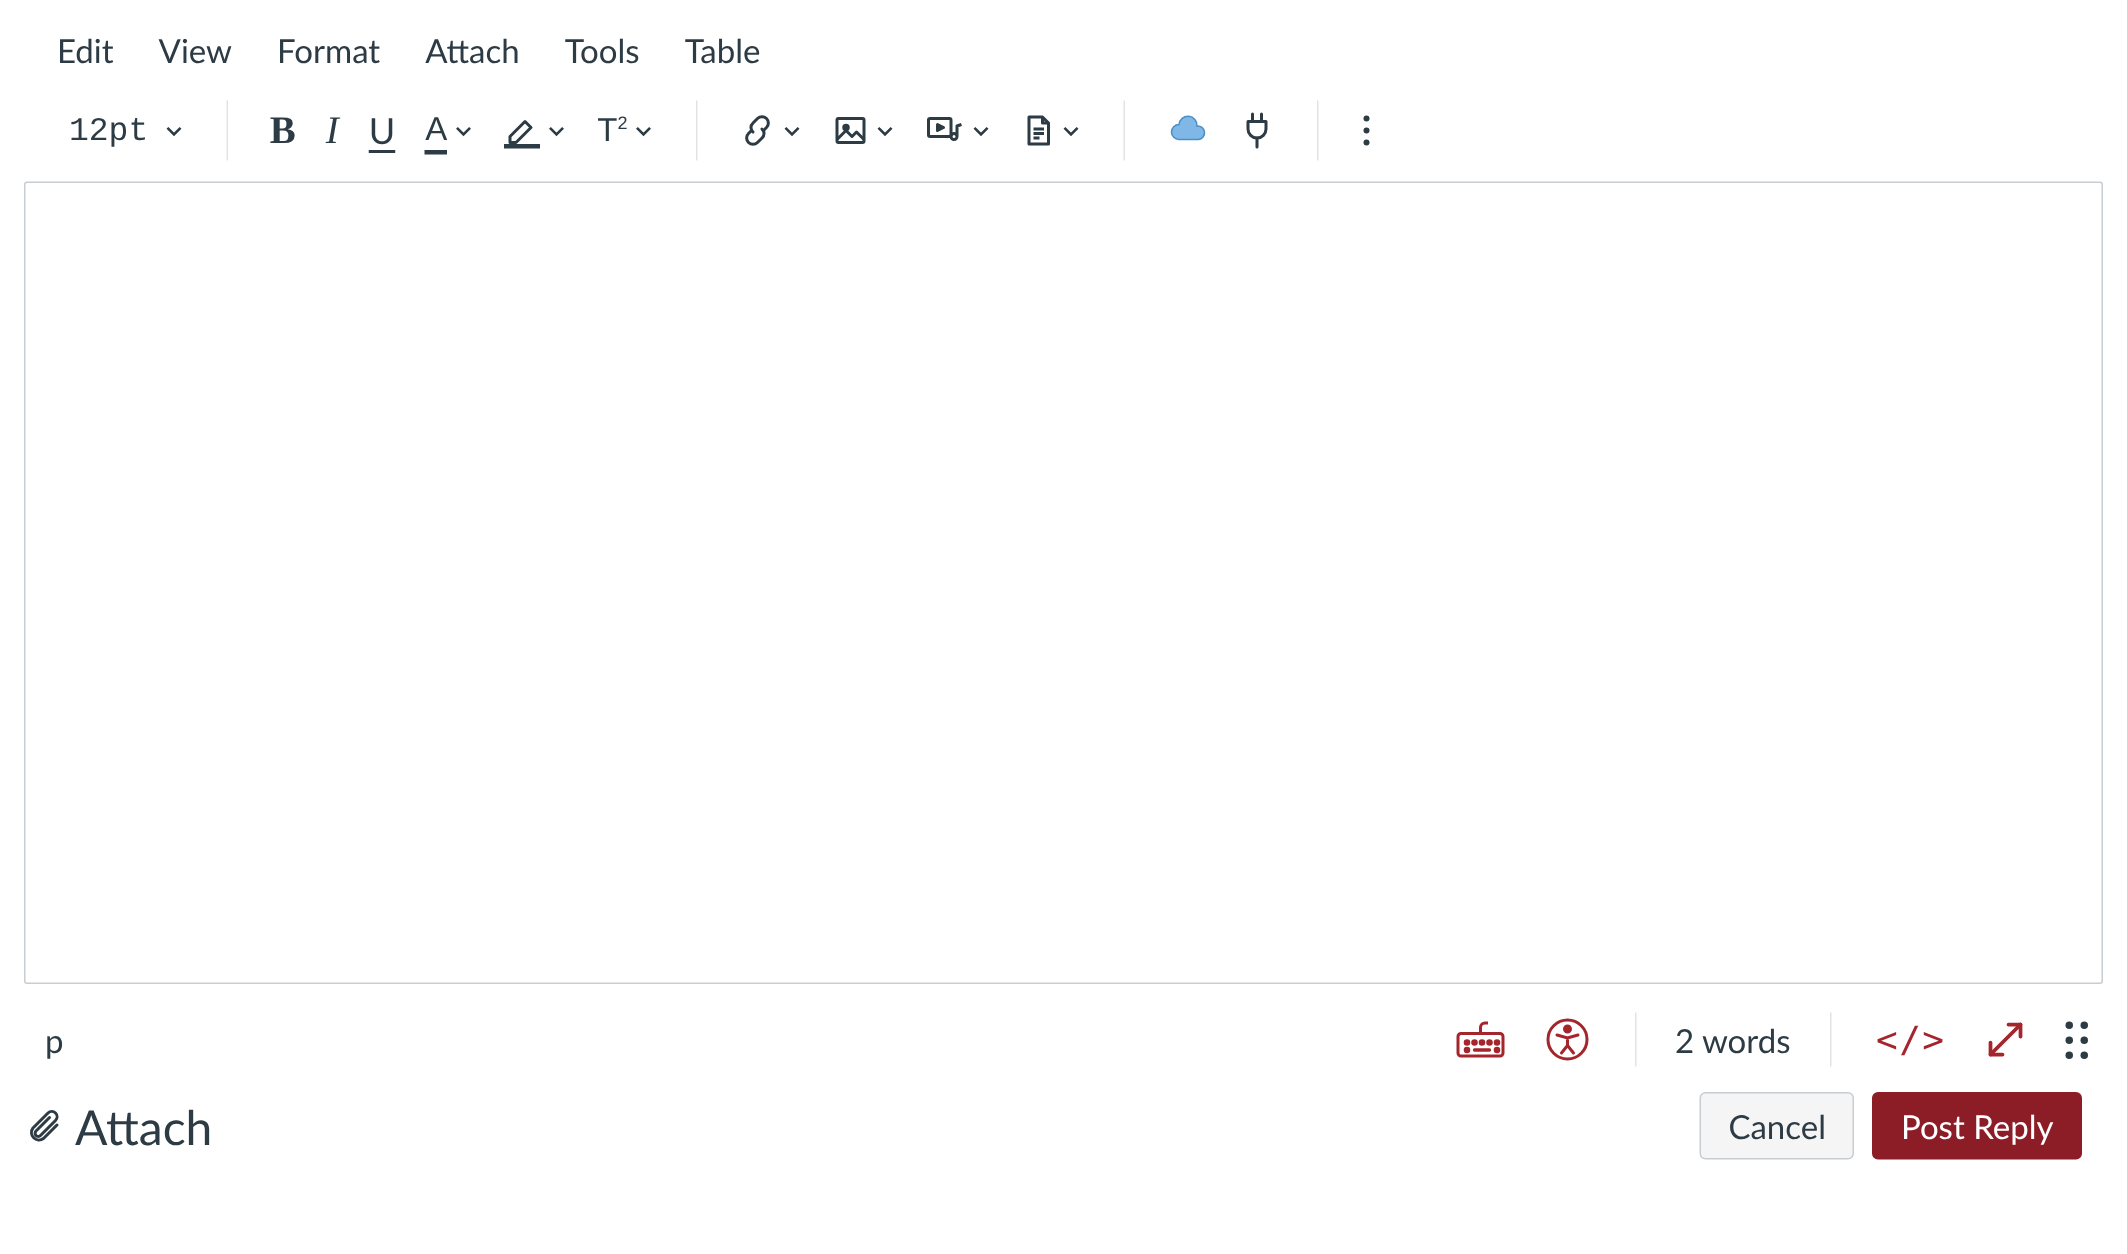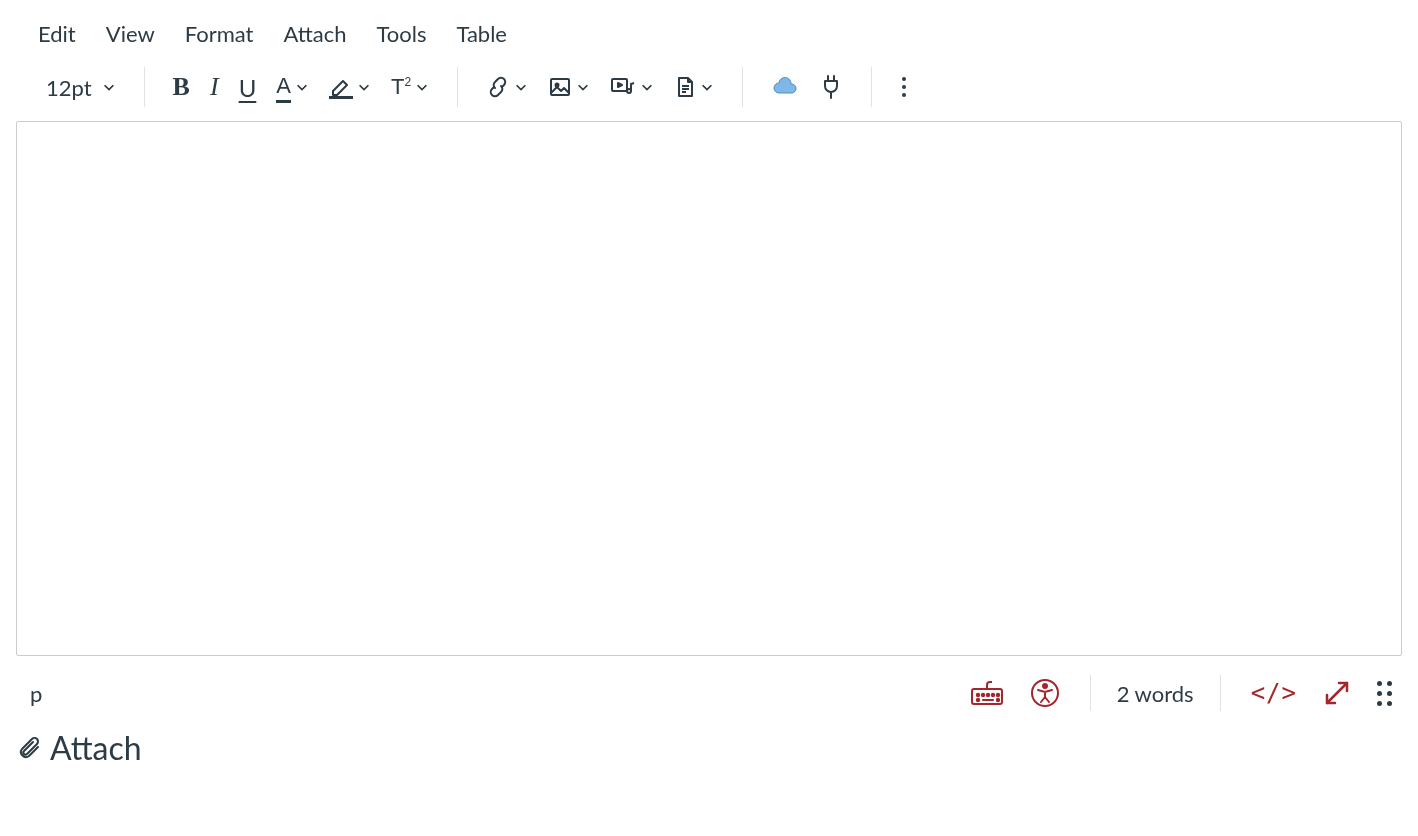--- a/index.html
+++ b/index.html
@@ -80,20 +80,21 @@
     width: 1px;
     height: 40px;
     background: var(--border-light);
     margin: 0 18px;
   }
   .fontsize-select, .block-select {
     display: inline-flex;
     align-items: center;
     gap: 10px;
     font-size: 22px;
+    font-family: Liberation Mono, monospace;
   }
   .fontsize-select .chev, .block-select .chev {
     width: 14px; height: 14px;
     stroke: var(--text);
     stroke-width: 2;
     fill: none;
   }
 
   
   .content-area {
@@ -390,15 +391,19 @@
     </div>
   </div>
 
   <div class="action-row">
     <div class="attach">
       <svg width="24" height="26" viewBox="0 0 24 26" fill="none" stroke="#2d3b45" stroke-width="2" stroke-linecap="round" stroke-linejoin="round">
         <path d="M20 12 L11 21 a5 5 0 0 1 -7 -7 L14 4 a3.5 3.5 0 0 1 5 5 L9 19 a2 2 0 0 1 -3 -3 L15 7"></path>
       </svg>
       <span>Attach</span>
     </div>
+    <div class="action-buttons">
+      <button class="btn btn-secondary">Cancel</button>
+      <button class="btn btn-primary">Post Reply</button>
+    </div>
   </div>
 
 </div>
 
 </body></html>

